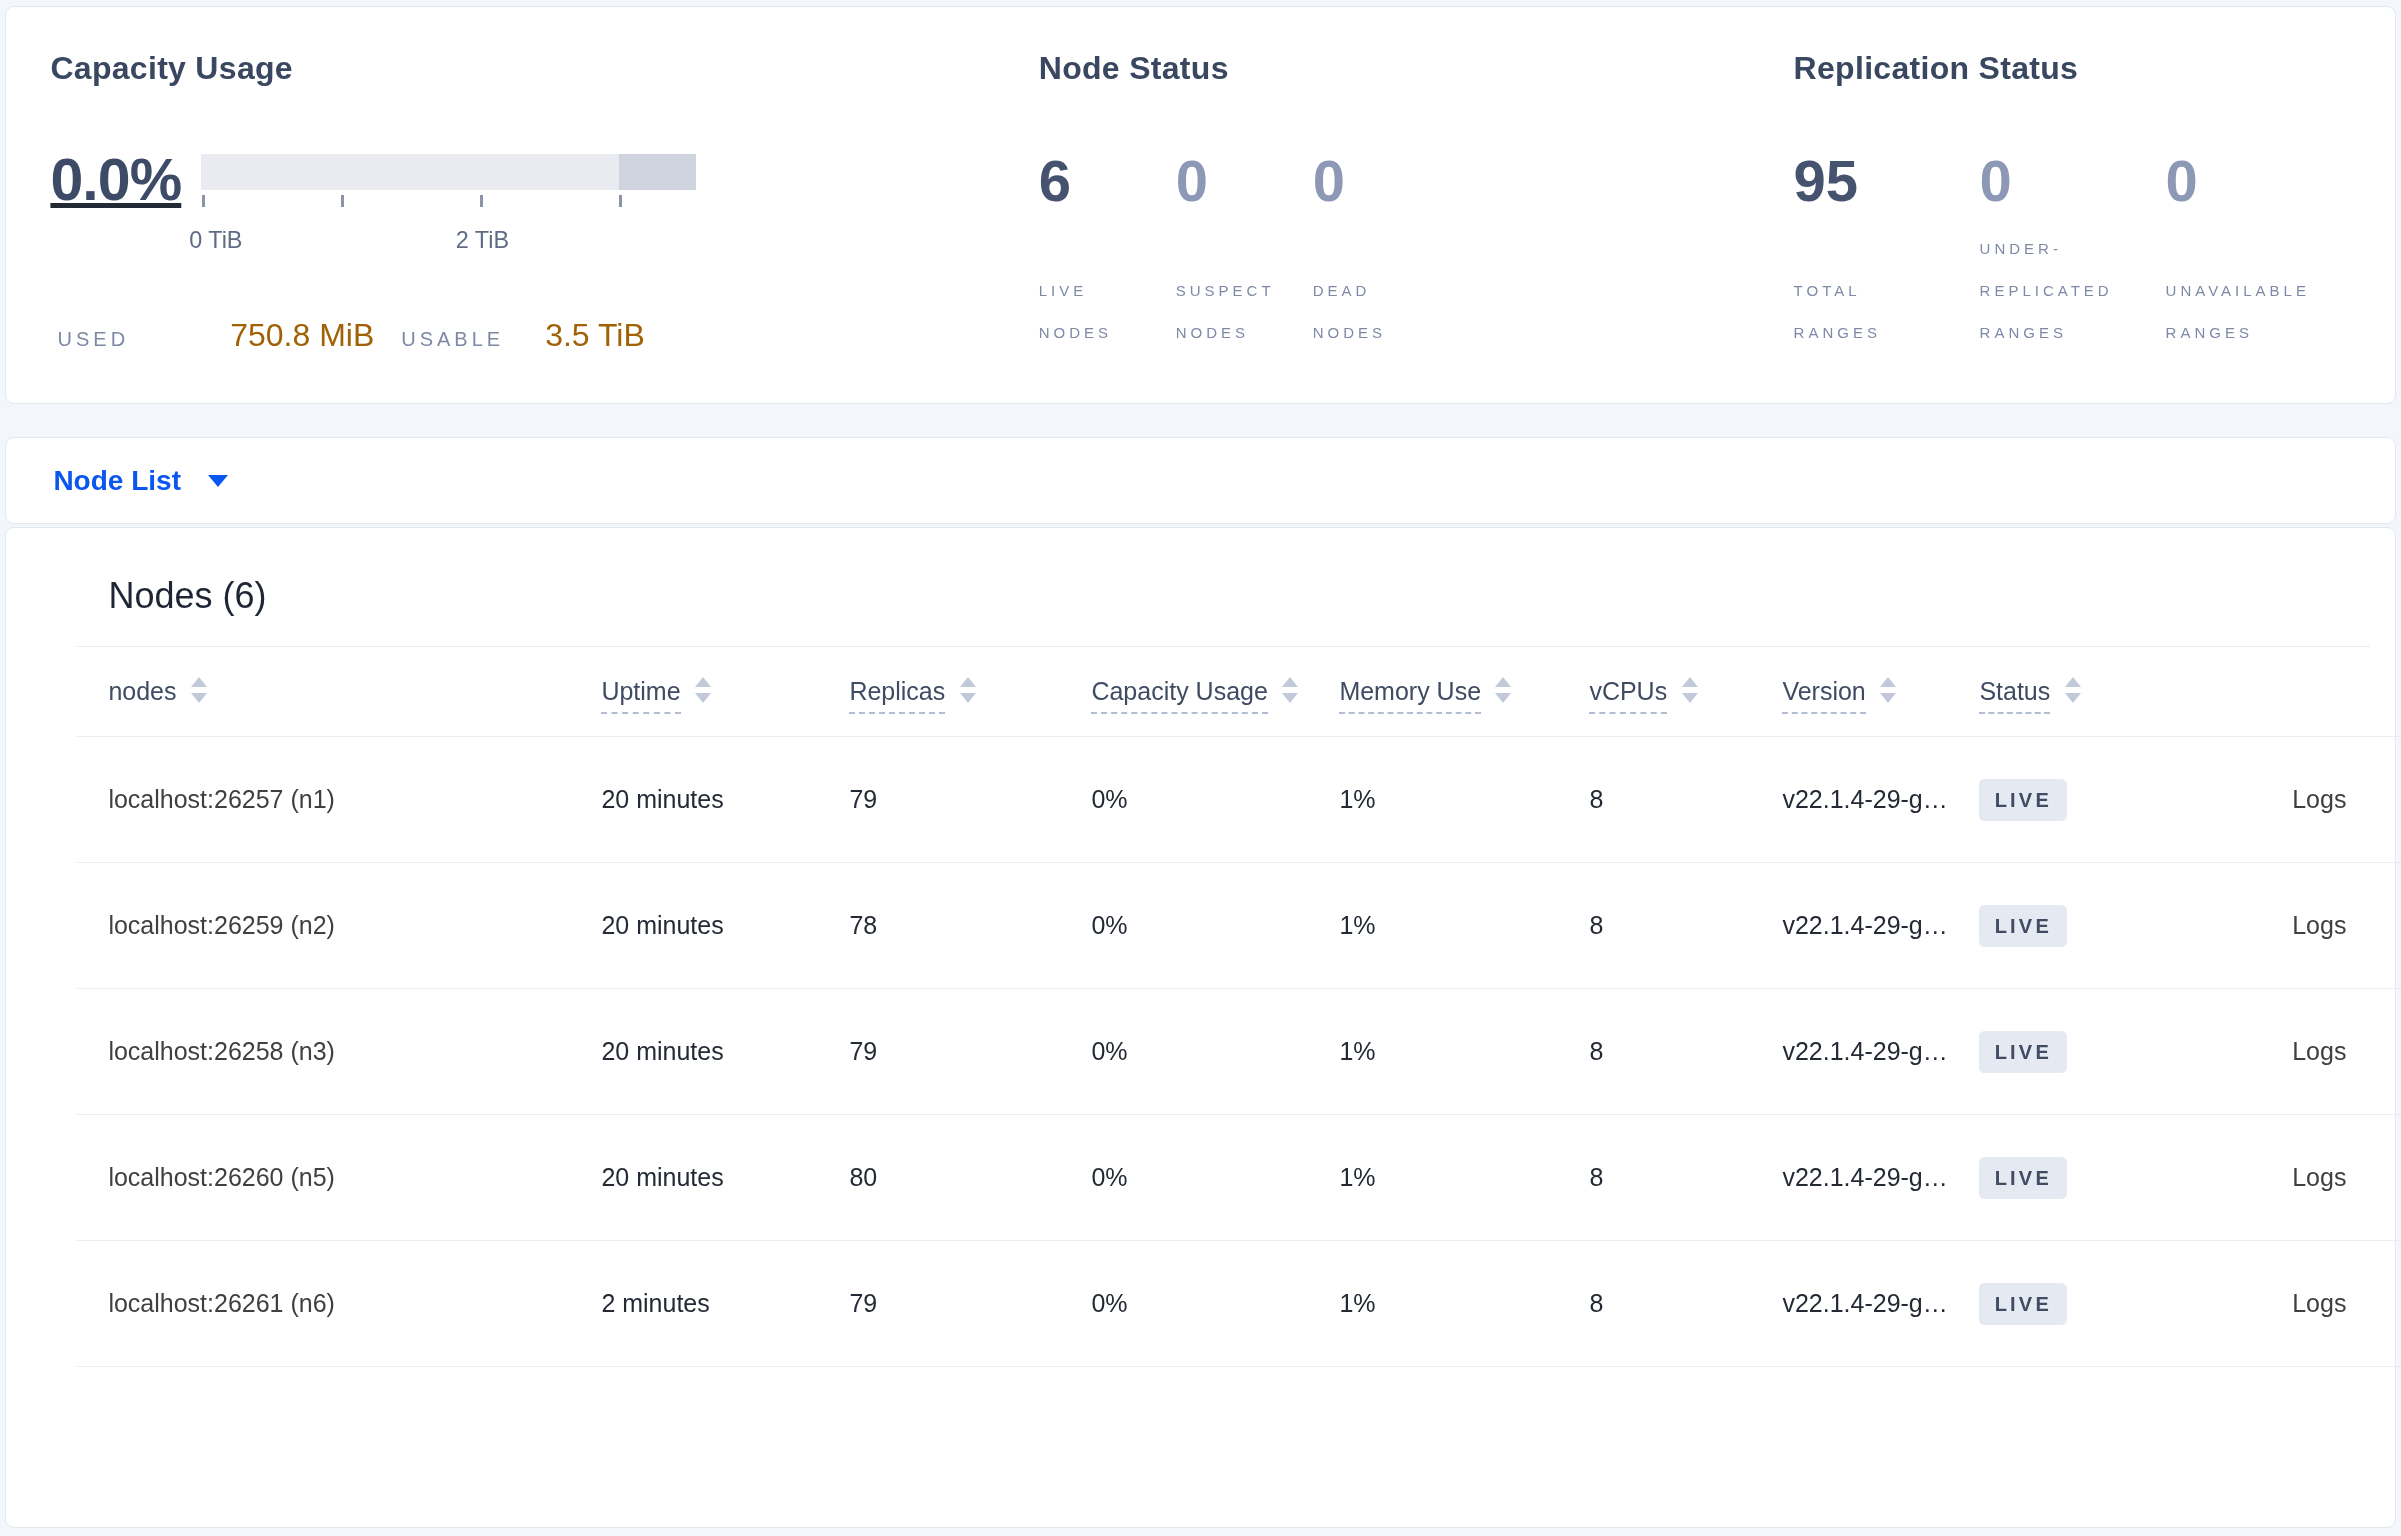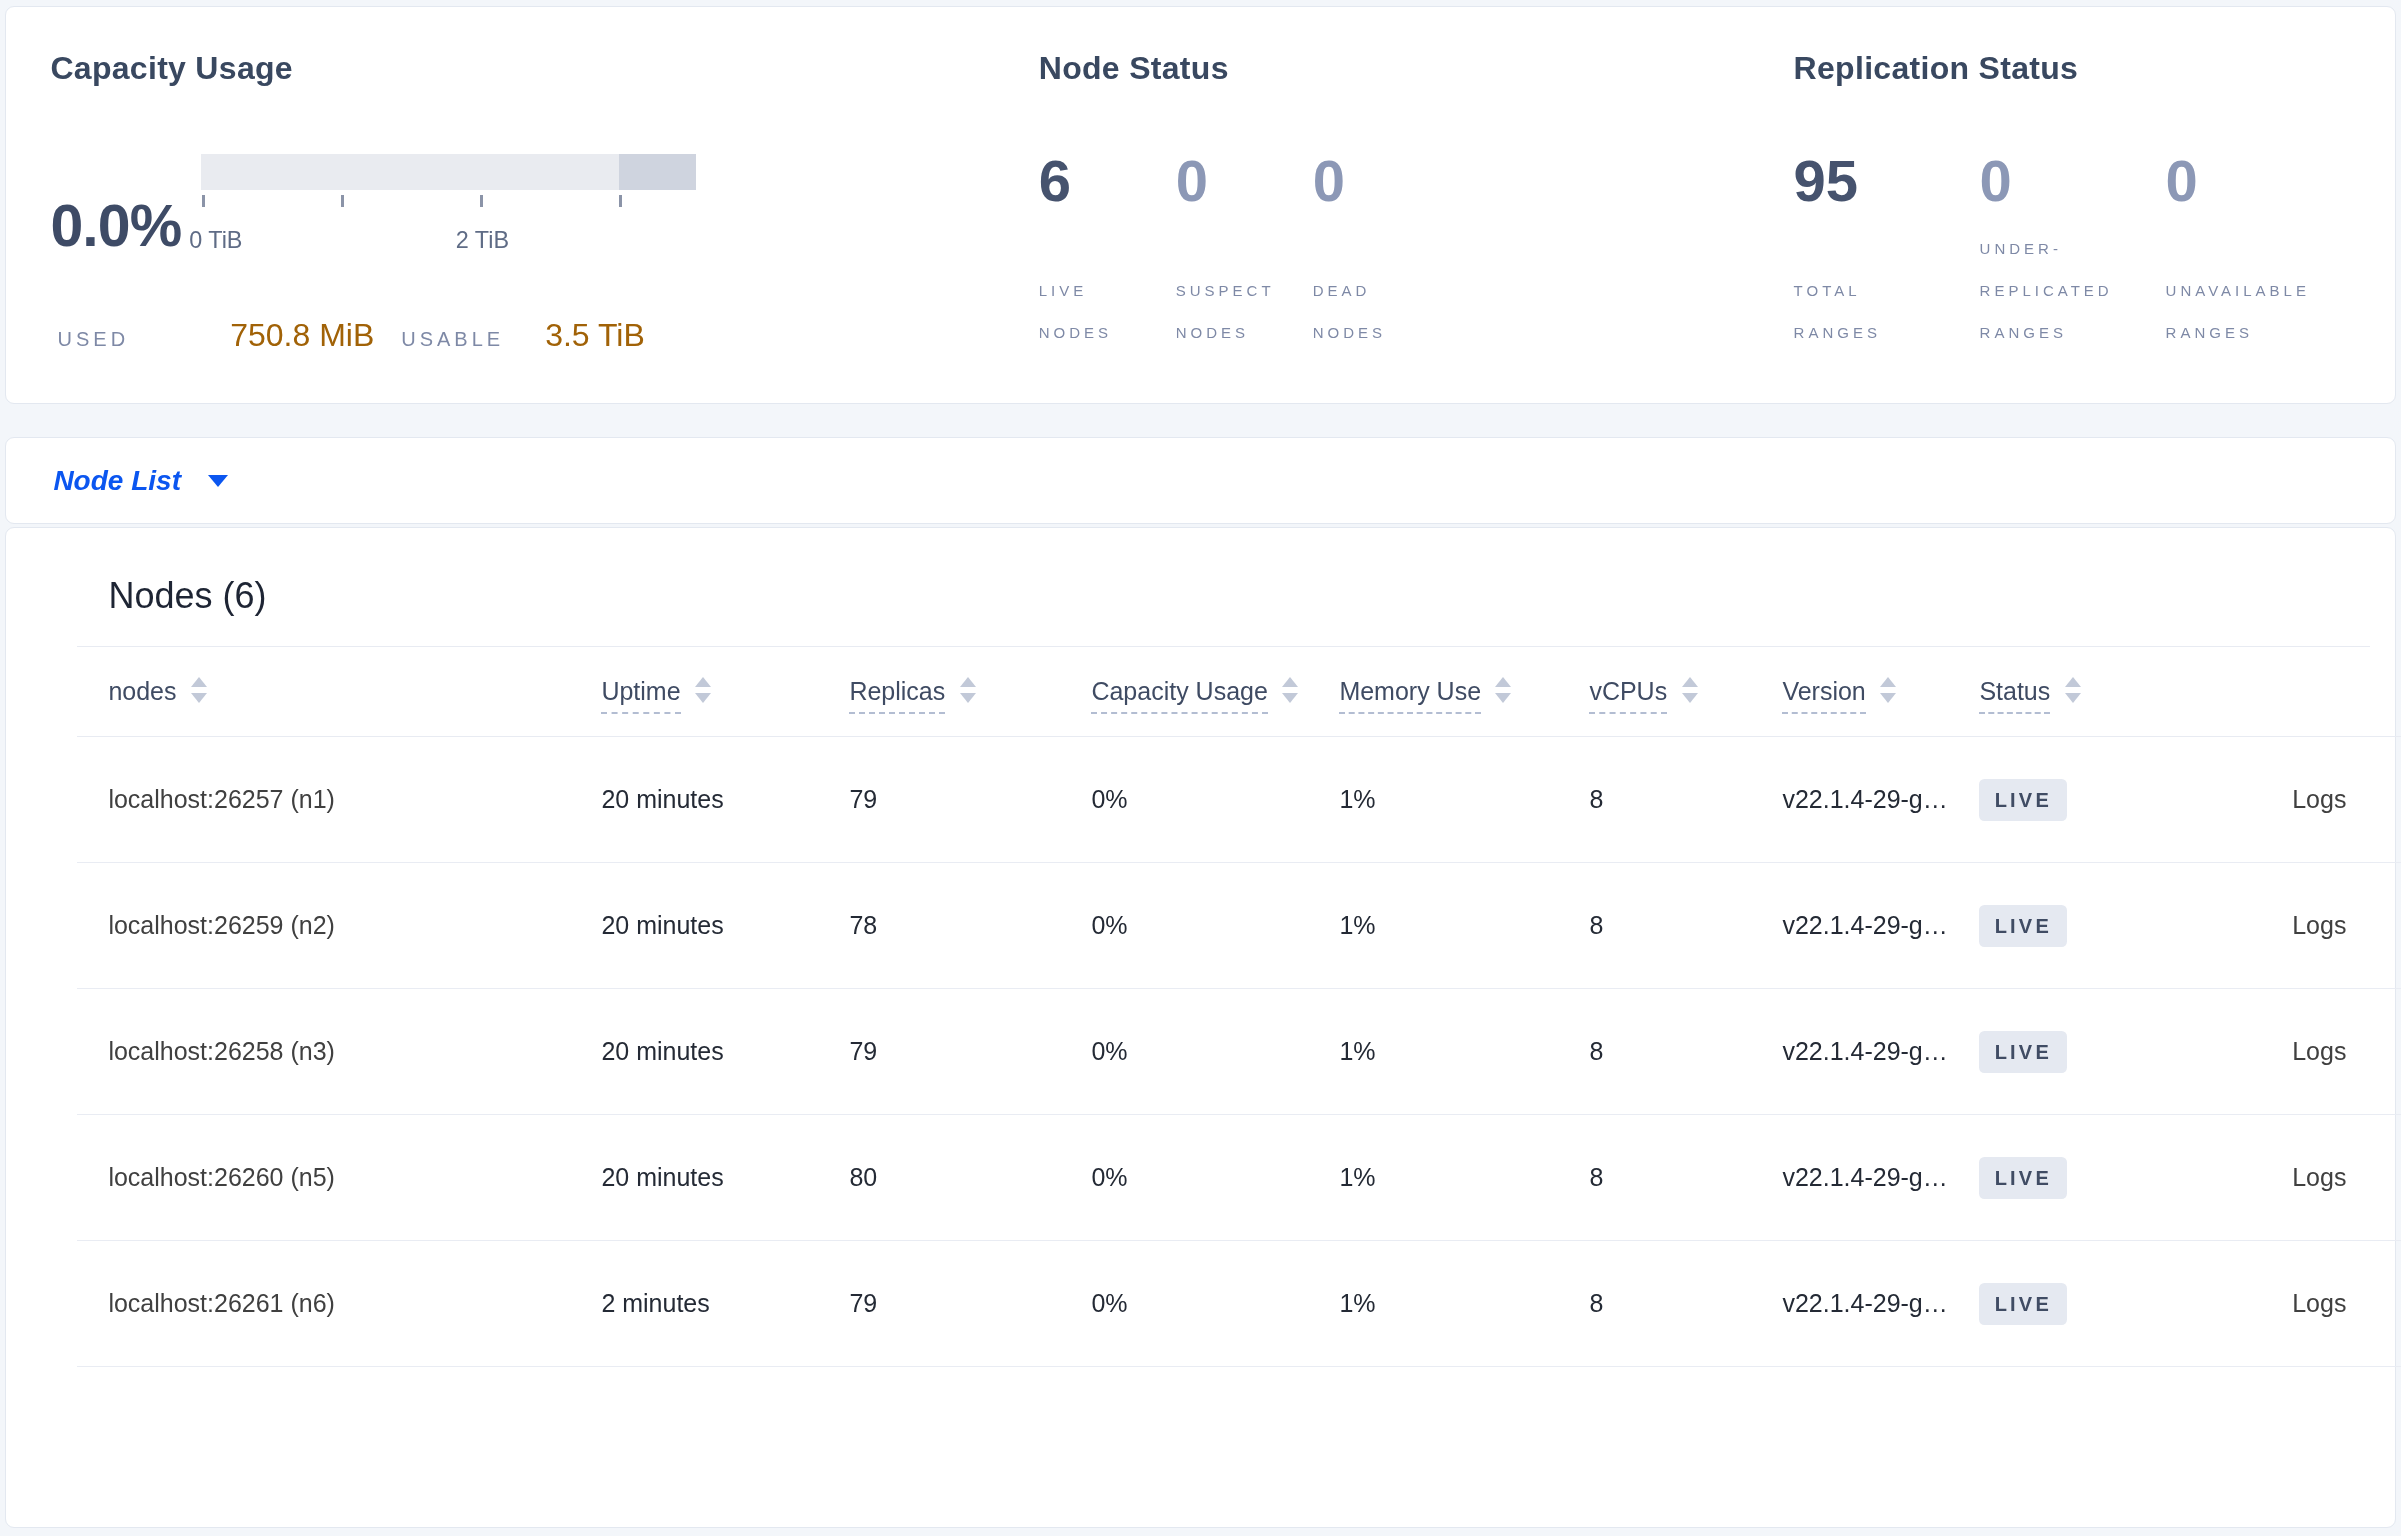--- a/index.html
+++ b/index.html
@@ -26,21 +26,21 @@
   }
   .section { display:flex; flex-direction:column; }
   .sec-capacity { width:999px; }
   .sec-nodes    { width:763px; }
   .sec-repl     { flex:1; }
   .section-title {
     font-size:32px; font-weight:600; color:#394860; letter-spacing:0.3px;
   }
 
   
-  .cap-body { display:flex; margin-top:65px; align-items:flex-end; }
+  .cap-body { display:flex; margin-top:65px; align-items:flex-start;text-decoration:underline; }
   .cap-percent {
     width:151px; font-size:59px; font-weight:700; color:#3e4b66;
     line-height:56px; letter-spacing:-0.9px;
   }
   .bar-wrap { margin-top:1.8px; }
   .bar-track { position:relative; width:495px; height:36px; background:#e9ebf0; }
   .bar-remainder { position:absolute; top:0; bottom:0; right:0; width:77px; background:#cfd4df; }
   .bar-ticks { position:relative; height:15.3px; margin-top:3.6px; width:495px; }
   .tick { position:absolute; top:1.8px; width:2.7px; height:11.7px; background:#8b94a8; }
   .tick.t0{left:0.9px;} .tick.t1{left:140px;} .tick.t2{left:279px;} .tick.t3{left:418px;}
@@ -69,21 +69,21 @@
     margin-top:auto; white-space:pre-line;
     font-size:15px; font-weight:500; letter-spacing:4px;
     color:#7e89a6; line-height:42px;
   }
 
   
   .nodelist-bar {
     margin:33px 5.4px 0 5.4px; height:87px;
     display:flex; align-items:center; padding-left:47px;
   }
-  .nodelist-btn { display:flex; align-items:center; cursor:pointer;font-style:italic; }
+  .nodelist-btn { display:flex; align-items:center; cursor:pointer; }
   .nodelist-label { font-size:28px; font-weight:600; color:#0b56f0; }
   .caret-down {
     margin-left:27px; width:0; height:0;
     border-left:10px solid transparent; border-right:10px solid transparent;
     border-top:12.6px solid #0b56f0;
   }
 
   
   .table-card { margin:2.7px 5.4px 0 5.4px; height:1001px; padding-top:47px; }
   .table-heading { margin-left:56px; font-size:36px; font-weight:500; color:#1e2534; }

